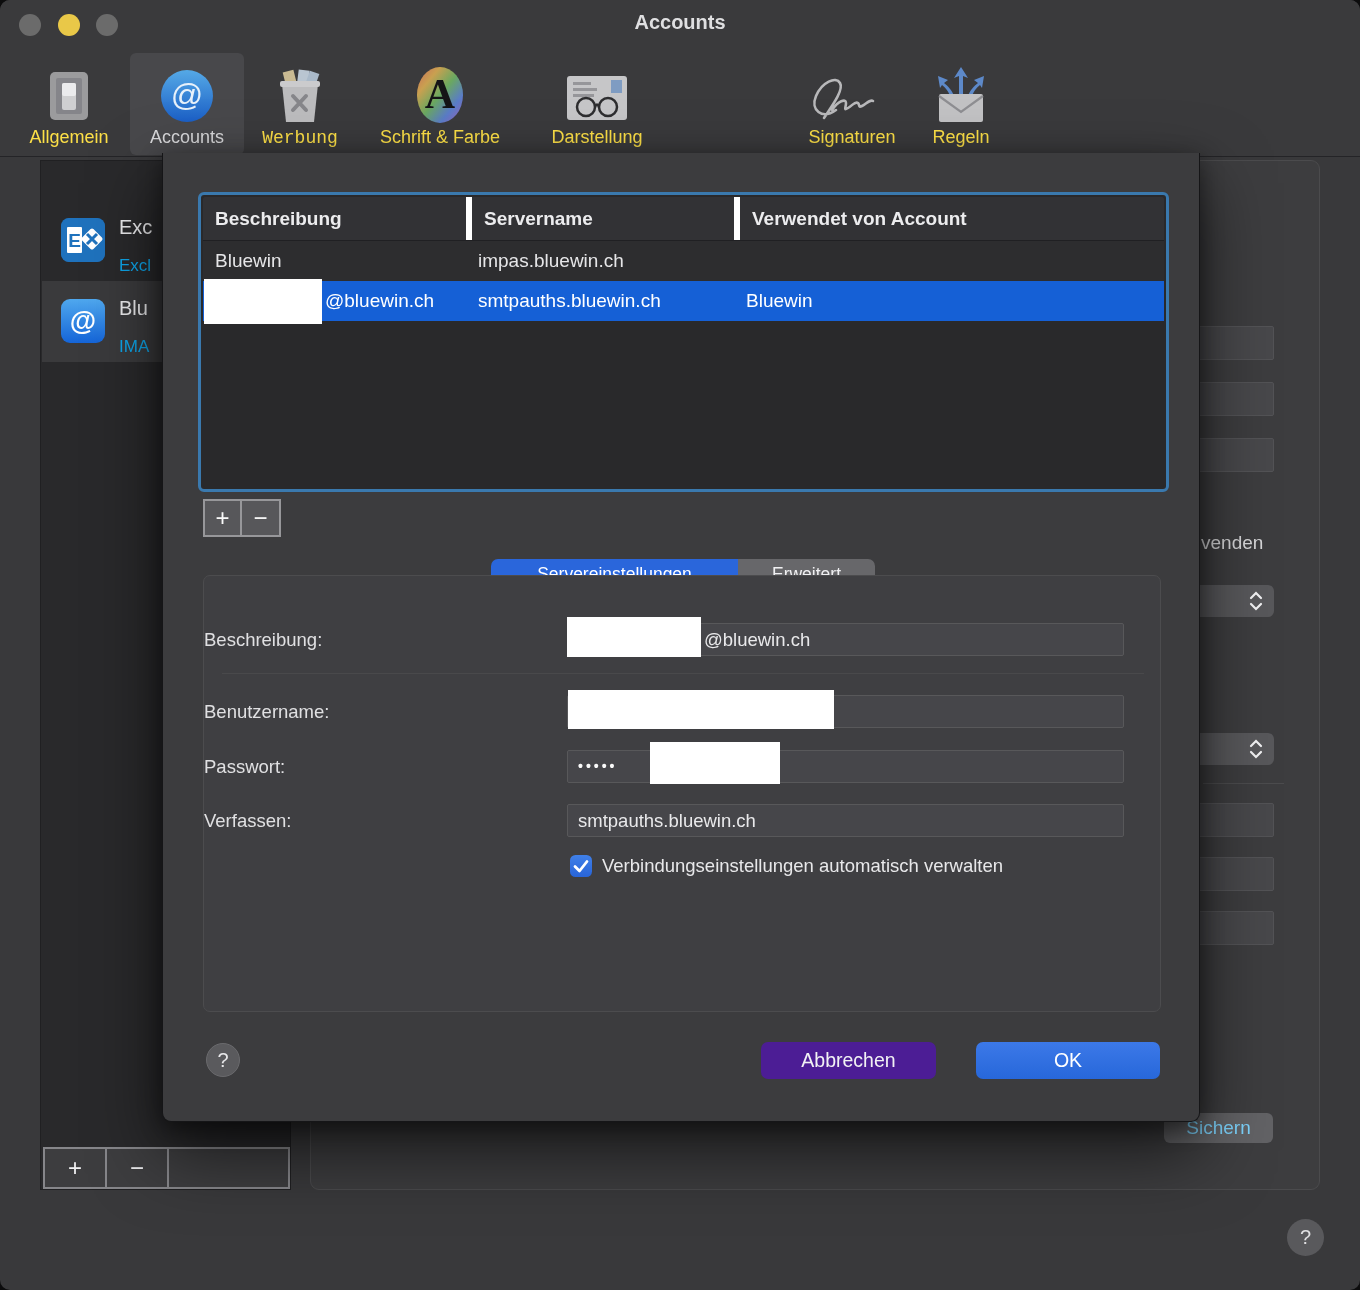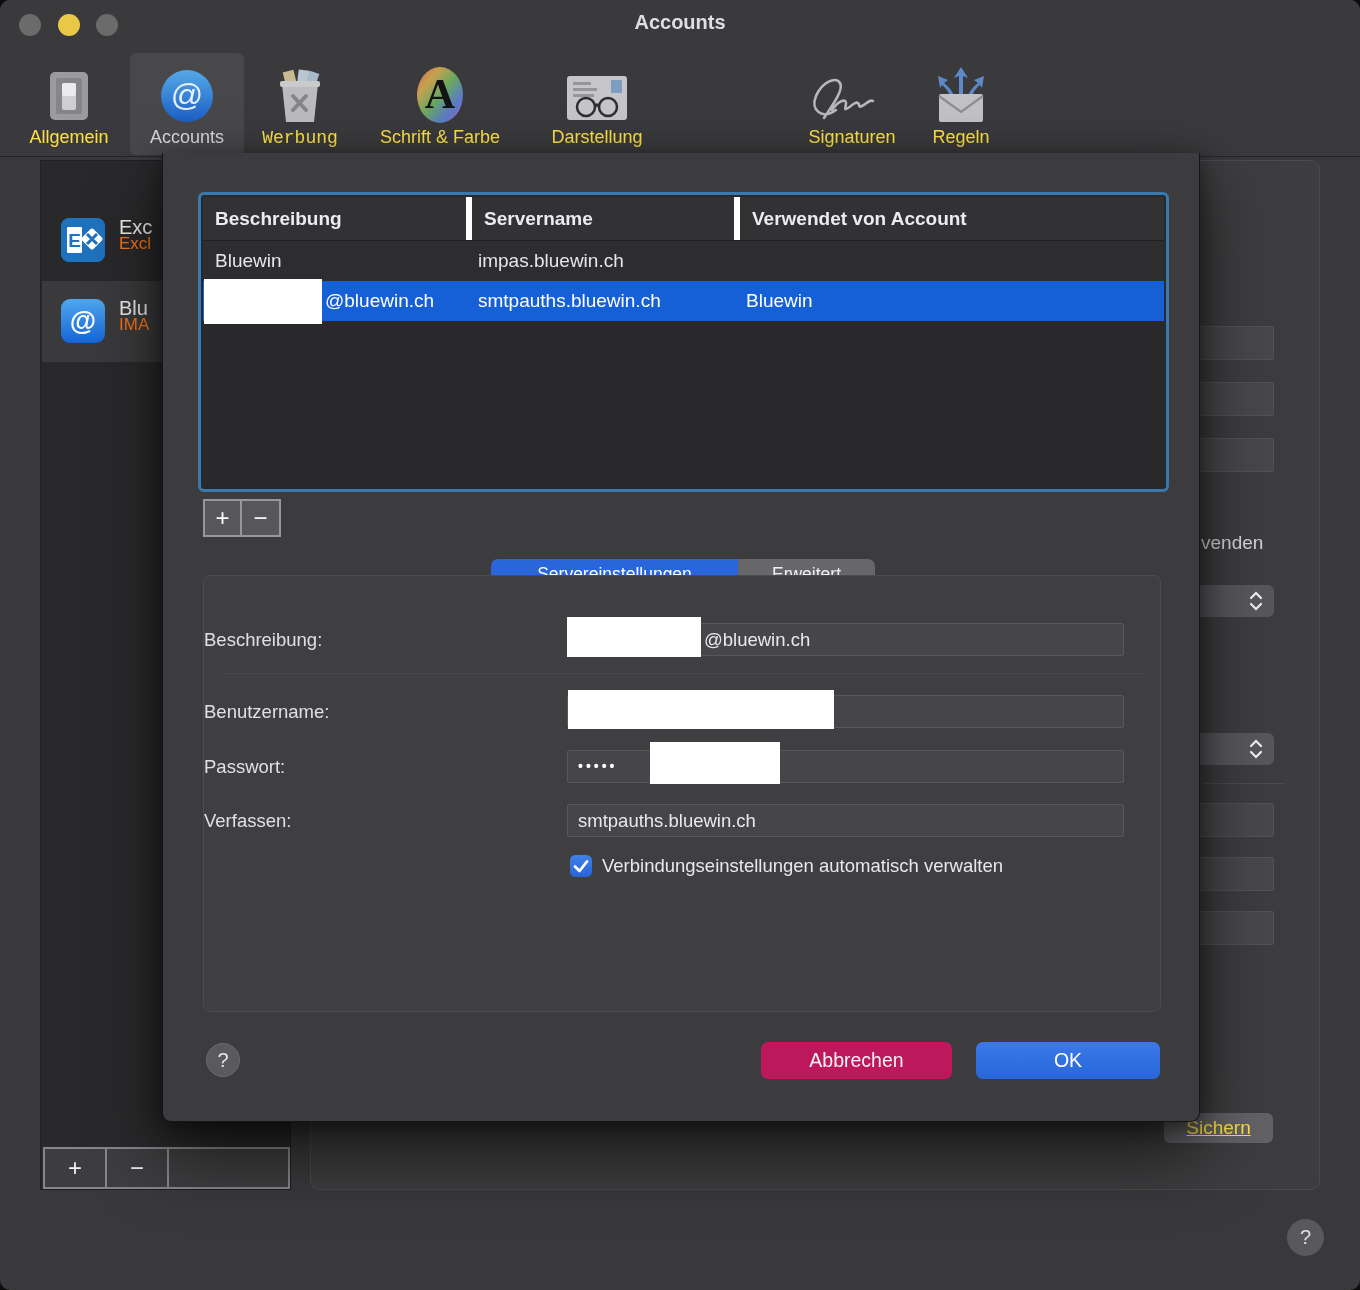--- a/index.html
+++ b/index.html
@@ -20,36 +20,36 @@
   .tb-item .icon{flex:0 0 auto;margin-bottom:3px;display:flex;align-items:flex-end;justify-content:center;height:62px;}
   .tb-item .lbl{font-size:18px;color:#fde047;white-space:nowrap;}
   .tb-item.selected{background:#48484b;}
   .tb-item.selected .lbl{color:#d8d8da;}
   
   .sidebar{position:absolute;left:40px;top:160px;width:251px;height:1030px;background:#29292b;border:1px solid #202022;}
   .acct-row{position:absolute;left:1px;width:248px;height:81px;}
   .acct-row.selected{background:#3a3a3c;}
   .acct-row .aicon{position:absolute;left:19px;top:18px;width:44px;height:44px;border-radius:9px;display:flex;align-items:center;justify-content:center;}
   .acct-title{position:absolute;left:77px;top:16px;font-size:20px;color:#ebebed;white-space:nowrap;}
-  .acct-sub{position:absolute;left:77px;top:34px;font-size:17px;color:#f97316;white-space:nowrap;}
+  .acct-sub{position:absolute;left:77px;top:56px;font-size:17px;color:#0ea5e9;white-space:nowrap;}
   .exch-ic{background:#1f72bd;}
   .at-ic{background:linear-gradient(180deg,#4fa8ee 0%,#1565d8 100%);font-size:27px;font-weight:700;color:#fff;}
   .side-seg{position:absolute;left:2px;top:986px;width:247px;height:42px;background:#3d3d3f;border:2px solid #86868a;display:flex;}
   .side-seg .cell{height:100%;display:flex;align-items:center;justify-content:center;font-size:24px;color:#f2f2f4;}
   .side-seg .c1{width:62px;border-right:2px solid #86868a;}
   .side-seg .c2{width:62px;border-right:2px solid #86868a;}
   .side-seg .c3{flex:1;}
   
   .rpanel{position:absolute;left:310px;top:160px;width:1010px;height:1030px;background:#3d3d3f;border:1px solid #4b4b4d;border-radius:9px;}
   .bg-field{position:absolute;left:838px;width:125px;height:34px;background:#48484b;border:1px solid #535356;border-radius:2px;}
   .bg-text{position:absolute;left:890px;font-size:19px;color:#d8d8da;white-space:nowrap;}
   .bg-popup{position:absolute;left:860px;width:103px;height:32px;background:#58585b;border-radius:6px;}
   .bg-popup svg{position:absolute;right:9px;top:5px;}
   .bg-divider{position:absolute;left:892px;width:81px;height:1px;background:#4c4c4e;}
-  .bg-save{position:absolute;left:853px;top:952px;width:109px;height:30px;background:#626265;border-radius:6px;text-align:center;line-height:30px;font-size:19px;color:#fde047;text-decoration:underline;}
+  .bg-save{position:absolute;left:853px;top:952px;width:109px;height:30px;background:#626265;border-radius:6px;text-align:center;line-height:30px;font-size:19px;color:#7dd3fc;}
   
   .dialog{
     position:absolute;left:162px;top:153px;width:1038px;height:969px;z-index:20;
     background:#3c3c3e;border-radius:0 0 9px 9px;
     border-left:1px solid #151517;border-right:1px solid #151517;border-bottom:1px solid #151517;
     box-shadow:0 30px 70px rgba(0,0,0,.6),0 6px 22px rgba(0,0,0,.45);
   }
   .ring{position:absolute;left:35px;top:39px;width:971px;height:300px;border:3px solid #3a79ae;border-radius:6px;background:#29292b;}
   .tbl{position:absolute;left:2px;top:2px;right:2px;bottom:2px;background:#29292b;border-radius:2px;overflow:hidden;}
   .tbl-head{display:flex;height:44px;background:#323235;border-bottom:1px solid #202023;}
@@ -73,21 +73,21 @@
   .flabel{position:absolute;left:0;width:351px;height:33px;line-height:33px;text-align:left;font-size:18.5px;color:#e0e0e2;white-space:nowrap;}
   .ffield{position:absolute;left:363px;width:557px;height:33px;background:#46464a;border:1px solid #58585a;border-radius:2px;font-size:18.5px;color:#e9e9eb;line-height:31px;}
   .ffield .val{padding-left:10px;white-space:nowrap;}
   .fsep{position:absolute;left:18px;top:97px;width:922px;height:1px;background:#49494b;}
   .redact{position:absolute;background:#ffffff;z-index:3;}
   .bullets{position:absolute;left:10px;top:0;font-size:14px;font-weight:700;letter-spacing:3px;line-height:31px;color:#fafafa;}
   .chk{position:absolute;left:366px;top:279px;width:22px;height:22px;border-radius:5.5px;background:linear-gradient(180deg,#4080e8,#2864d8);}
   .chk-lbl{position:absolute;left:398px;top:279px;font-size:18.5px;line-height:22px;color:#e8e8ea;white-space:nowrap;}
   .help-btn{position:absolute;width:34px;height:34px;border-radius:50%;background:#5a5a5d;border:1px solid #6a6a6d;text-align:center;line-height:32px;font-size:20px;color:#e8e8ea;}
   .btn{position:absolute;height:37px;border-radius:7px;text-align:center;line-height:37px;font-size:19.5px;}
-  .btn-cancel{left:598px;top:889px;width:191px;background:#be185d;color:#f2f2f4;}
+  .btn-cancel{left:598px;top:889px;width:175px;background:#4c1d95;color:#f2f2f4;}
   .btn-ok{left:813px;top:889px;width:184px;background:linear-gradient(180deg,#3c79e8,#2767da);color:#ffffff;font-weight:500;}
   .win-help{position:absolute;left:1287px;top:1219px;width:37px;height:37px;border-radius:50%;background:#59595c;text-align:center;line-height:37px;font-size:20px;color:#e0e0e2;z-index:5;}
 </style>
 </head>
 <body>
 
 <div class="window">
 
   <div class="chrome">
     <div class="traffic t-close"></div>

